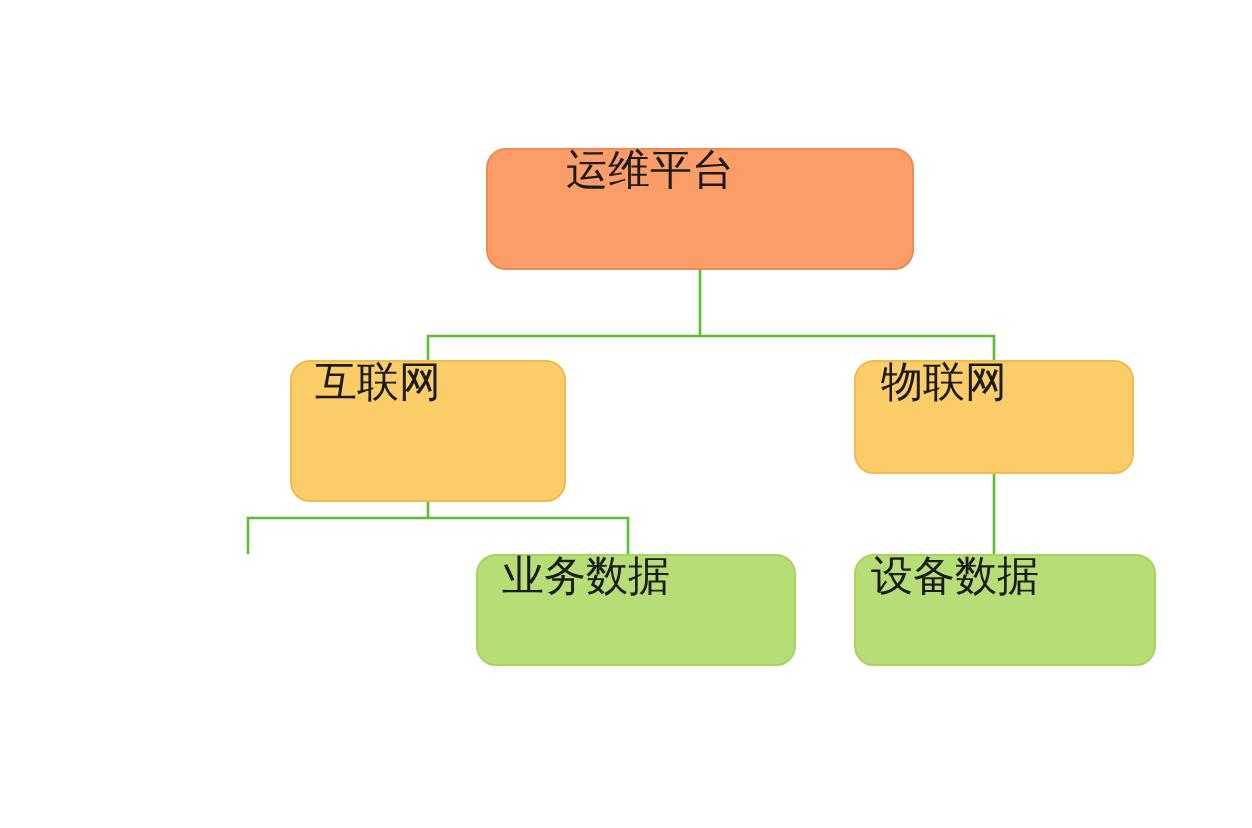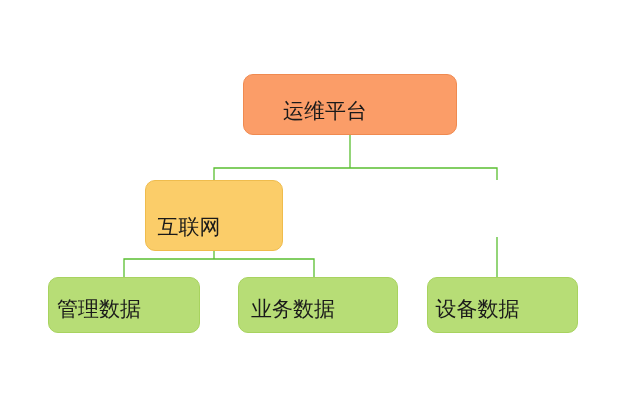--- a/index.html
+++ b/index.html
@@ -23,21 +23,21 @@
     height: 414px;
     pointer-events: none;
   }
   .edges-svg * { fill: none; stroke-width: 1.3px; }
   .node {
     position: absolute;
     box-sizing: border-box;
     border-radius: 10px;
     border: 1px solid transparent;
     display: flex;
-    align-items: flex-end;
+    align-items: flex-start;
     justify-content: center;
     
     padding-right: 50px;
     padding-bottom: 13px;
     color: #1a1a1a;
     font-size: 21px;
     line-height: 1;
     white-space: nowrap;
     cursor: default;
   }
@@ -68,24 +68,24 @@
   </svg>
 
   <div class="node node-root" style="background: rgb(251, 157, 104); border-color: rgb(240, 138, 80);">
     <span class="node-label">运维平台</span>
   </div>
 
   <div class="node node-internet" style="background: rgb(251, 205, 105); border-color: rgb(239, 188, 77);">
     <span class="node-label">互联网</span>
   </div>
 
+  <div class="node node-iot" style="background: rgb(251, 205, 105); border-color: rgb(239, 188, 77);">
+    <span class="node-label">物联网</span>
+  </div>
 
-  <div class="node node-mgmt" style="background: rgb(183, 221, 118); border-color: rgb(168, 211, 95);">
-    <span class="node-label">管理数据</span>
-  </div>
 
   <div class="node node-business" style="background: rgb(183, 221, 118); border-color: rgb(168, 211, 95);">
     <span class="node-label">业务数据</span>
   </div>
 
   <div class="node node-device" style="background: rgb(183, 221, 118); border-color: rgb(168, 211, 95);">
     <span class="node-label">设备数据</span>
   </div>
 
 </div>

